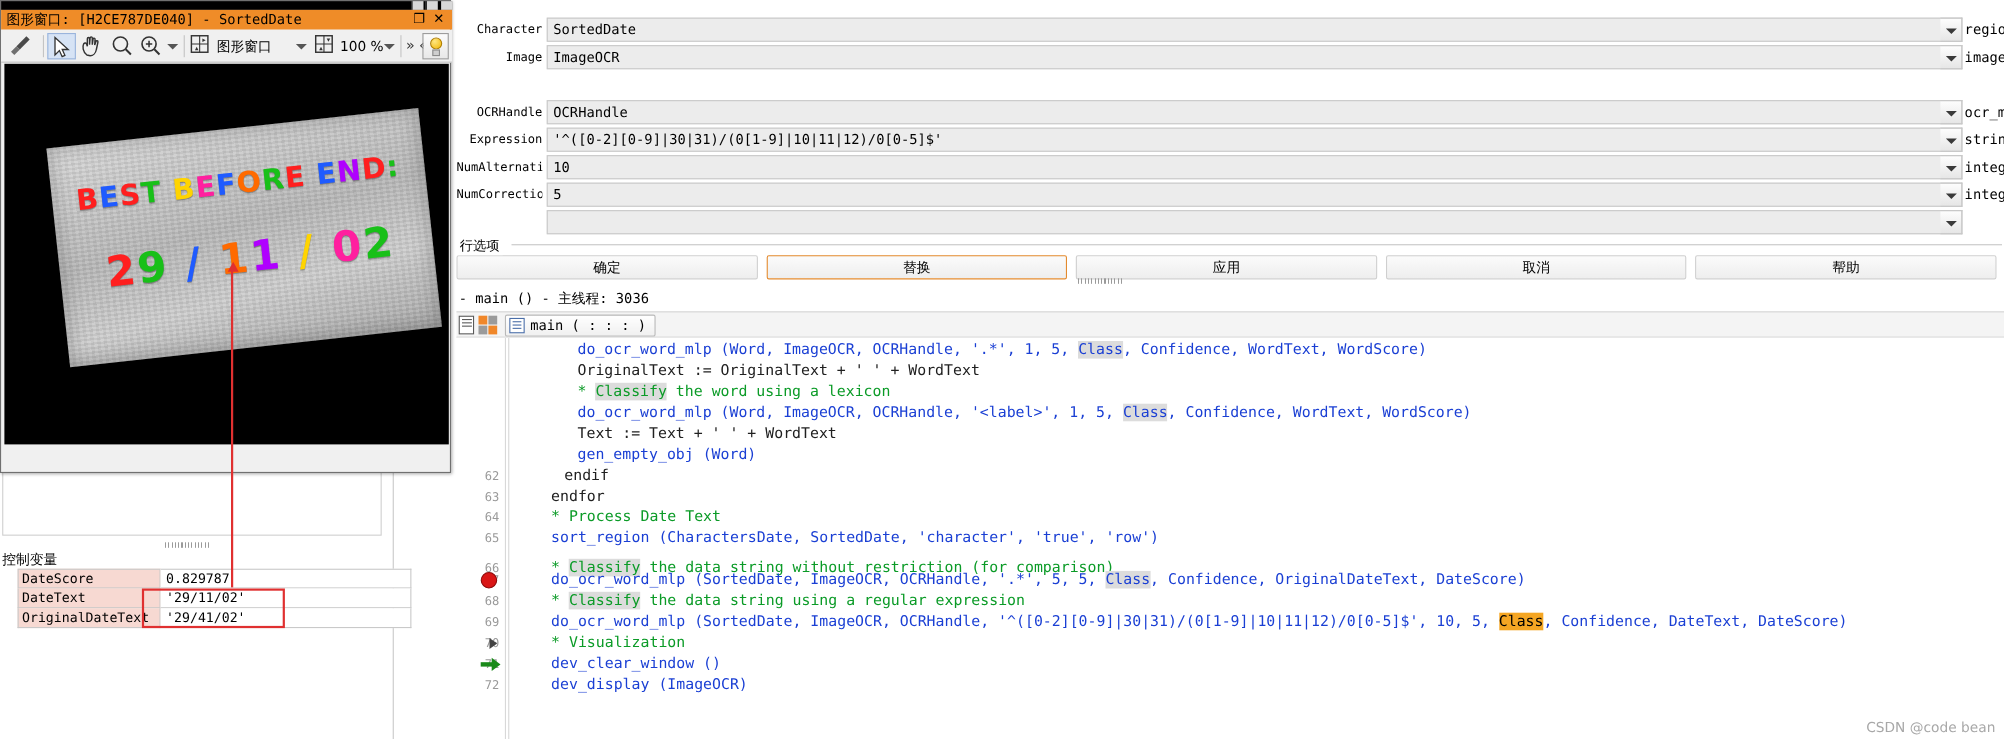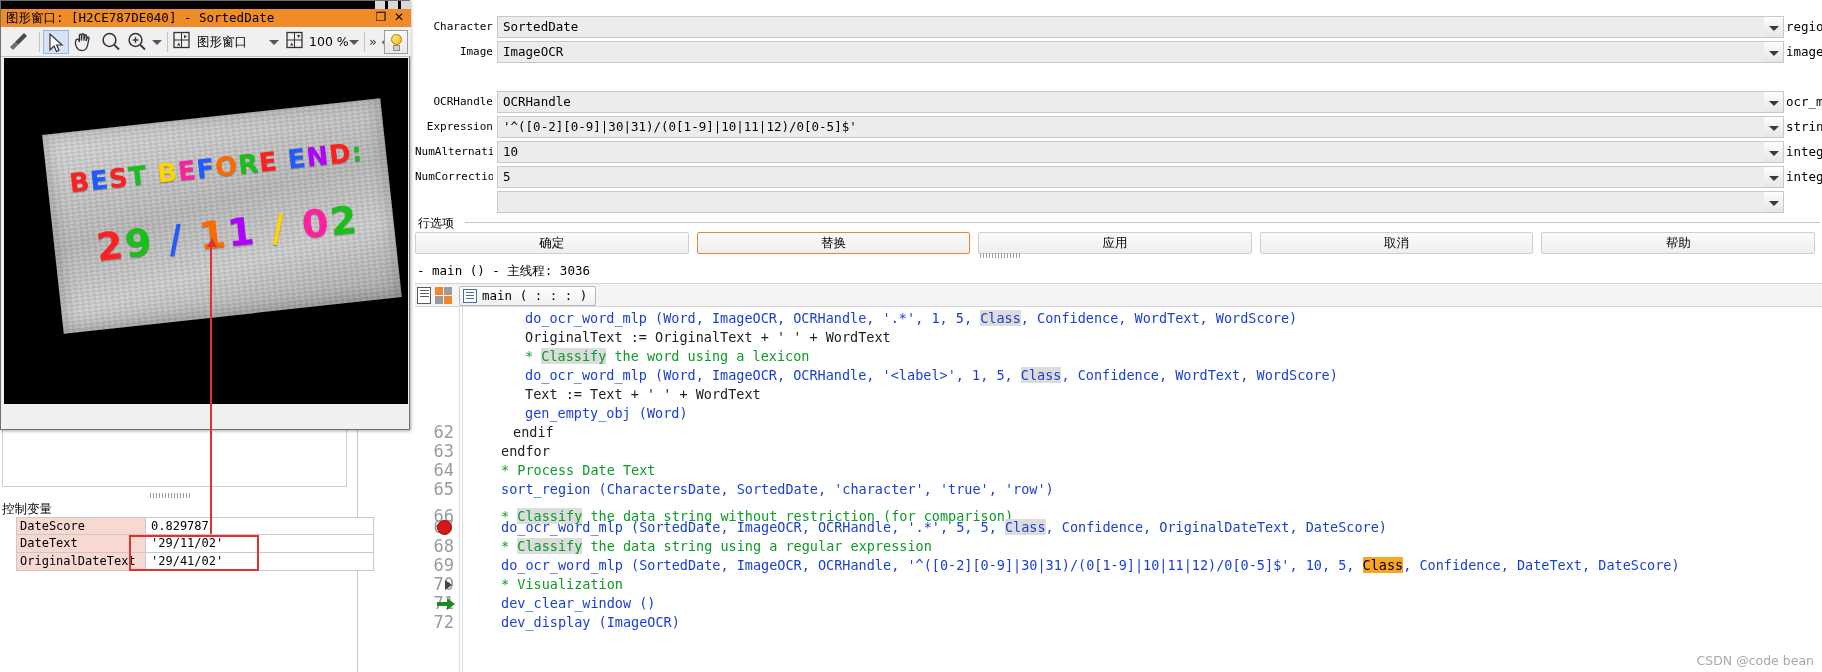--- a/index.html
+++ b/index.html
@@ -124,21 +124,21 @@
     position:absolute; left:0; top:307px; width:1407px; height:365px;
     background:#ffffff; overflow:hidden;
   }
   .code-line {
     position:absolute; left:0; width:1407px; height:19px; line-height:19px;
     font-family:"DejaVu Sans Mono","Liberation Mono",monospace;
     font-size:13.5px; white-space:pre;
   }
   .gutter {
     position:absolute; left:0; width:44px; text-align:right; padding-right:5px;
-    color:#9a9a9a; font-size:17px;
+    color:#9a9a9a; font-size:11px;
   }
   .codetext { position:absolute; left:50px; }
   .c-kw   { color:#1a3fd4; }
   .c-cmt  { color:#0b9b27; }
   .c-dark { color:#202020; }
   .hl-gray{ background:#dcdcdc; }
   .hl-orange{ background:#f5a623; color:#000; }
 
   
   .gutter-rule { position:absolute; top:0; width:1px; height:365px; background:#d8d8d8; }

